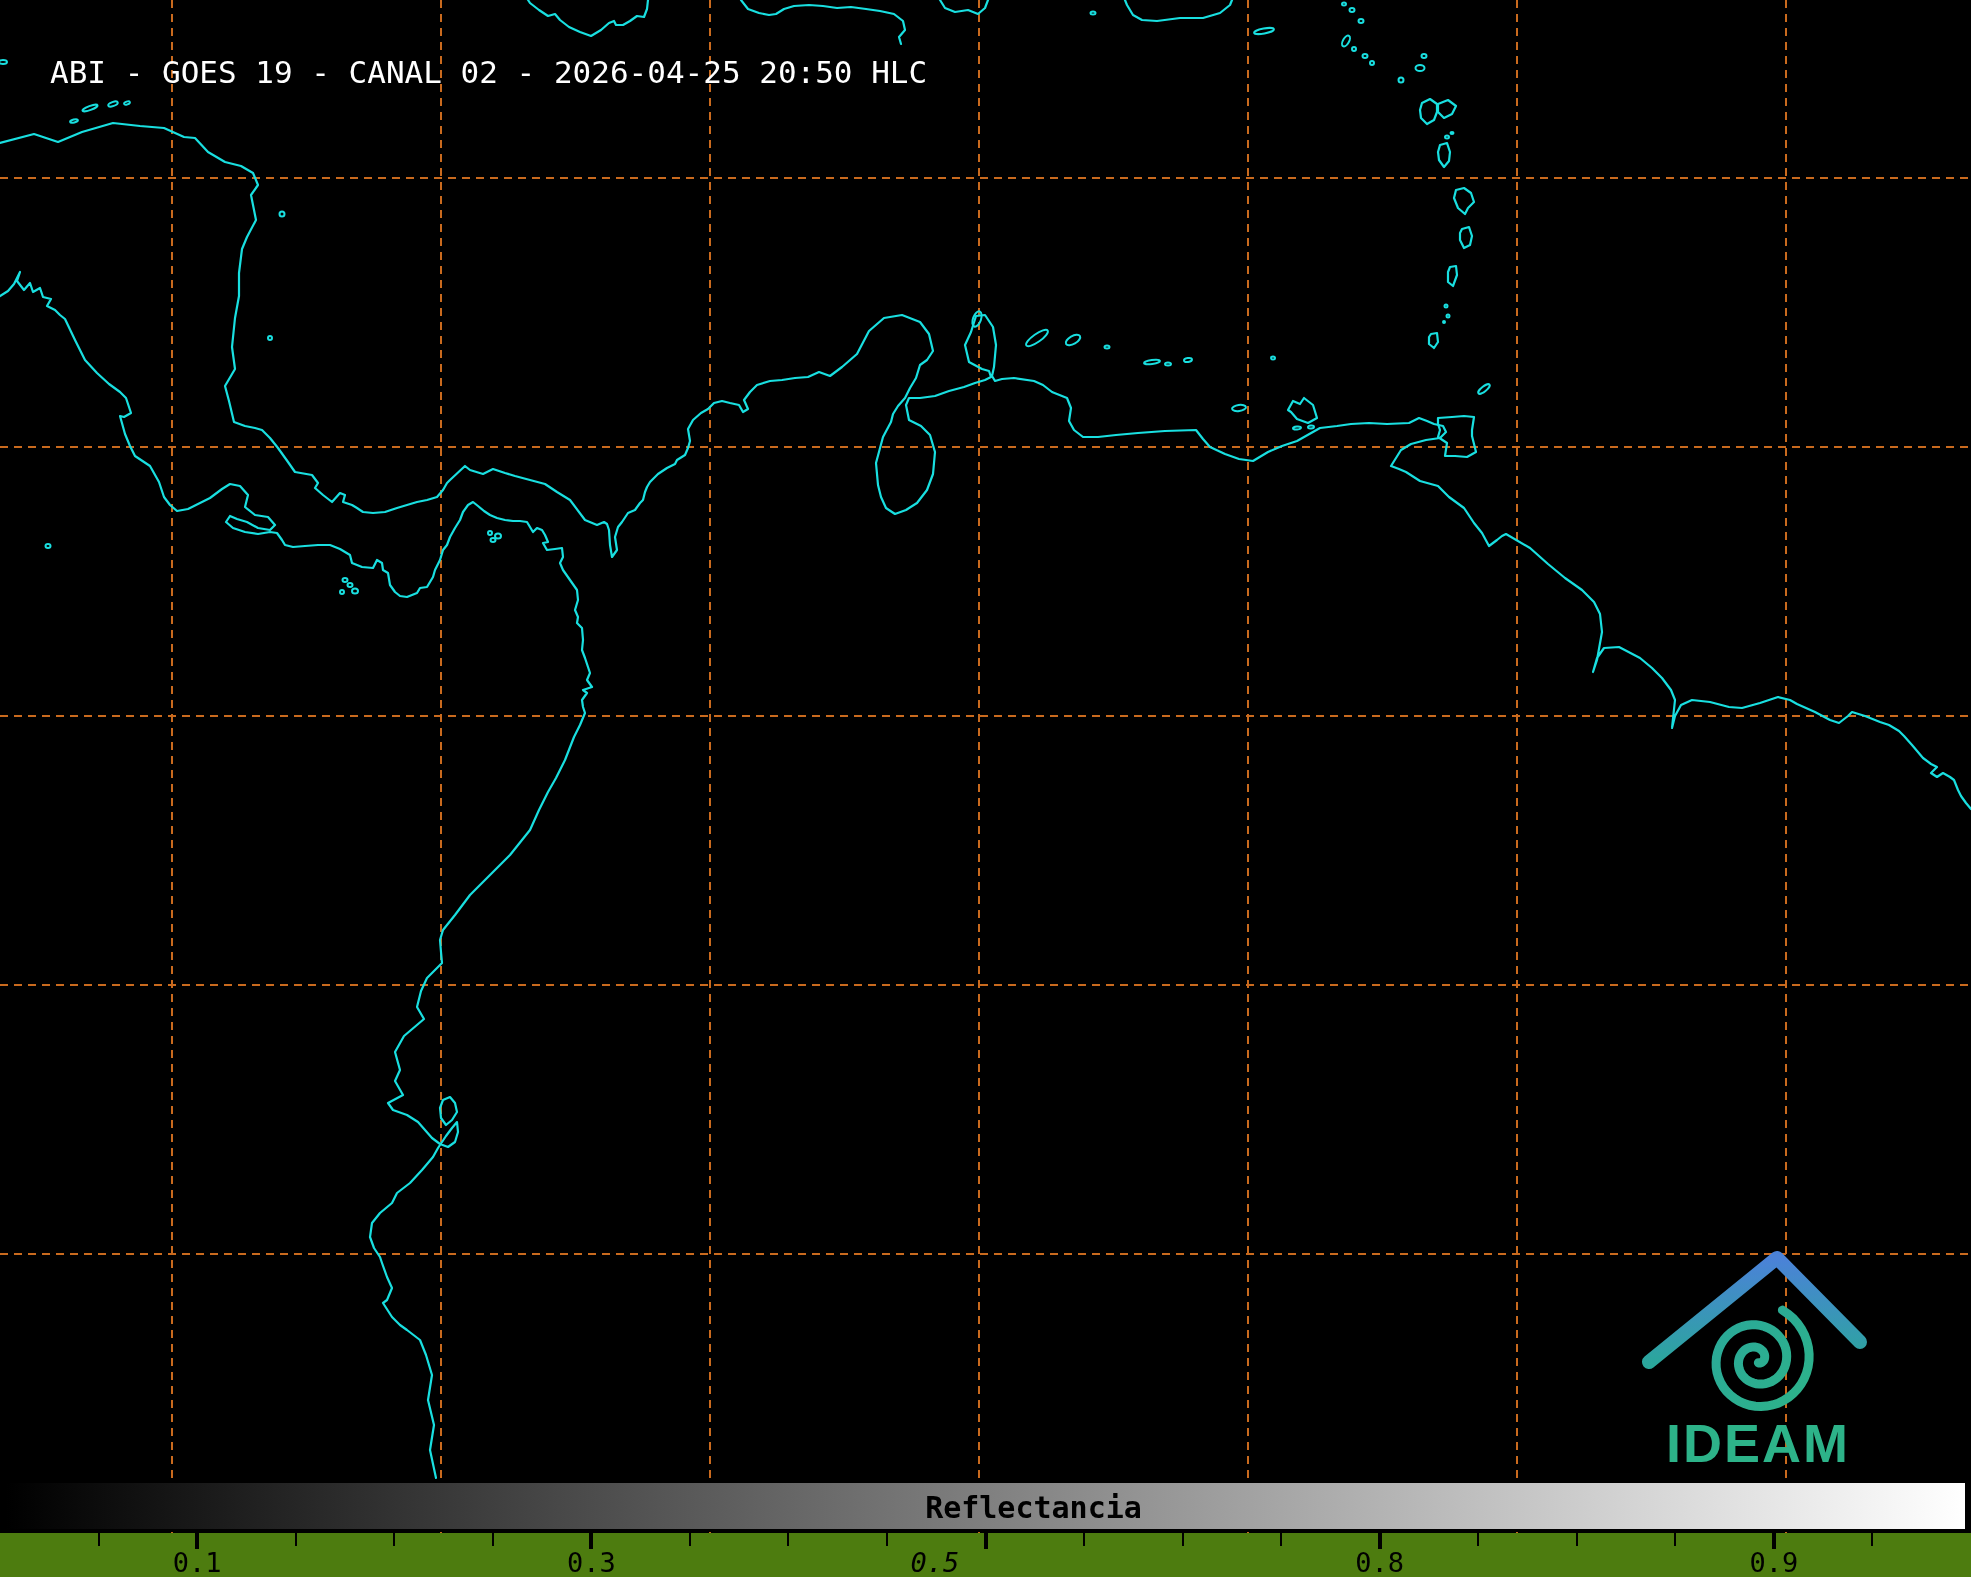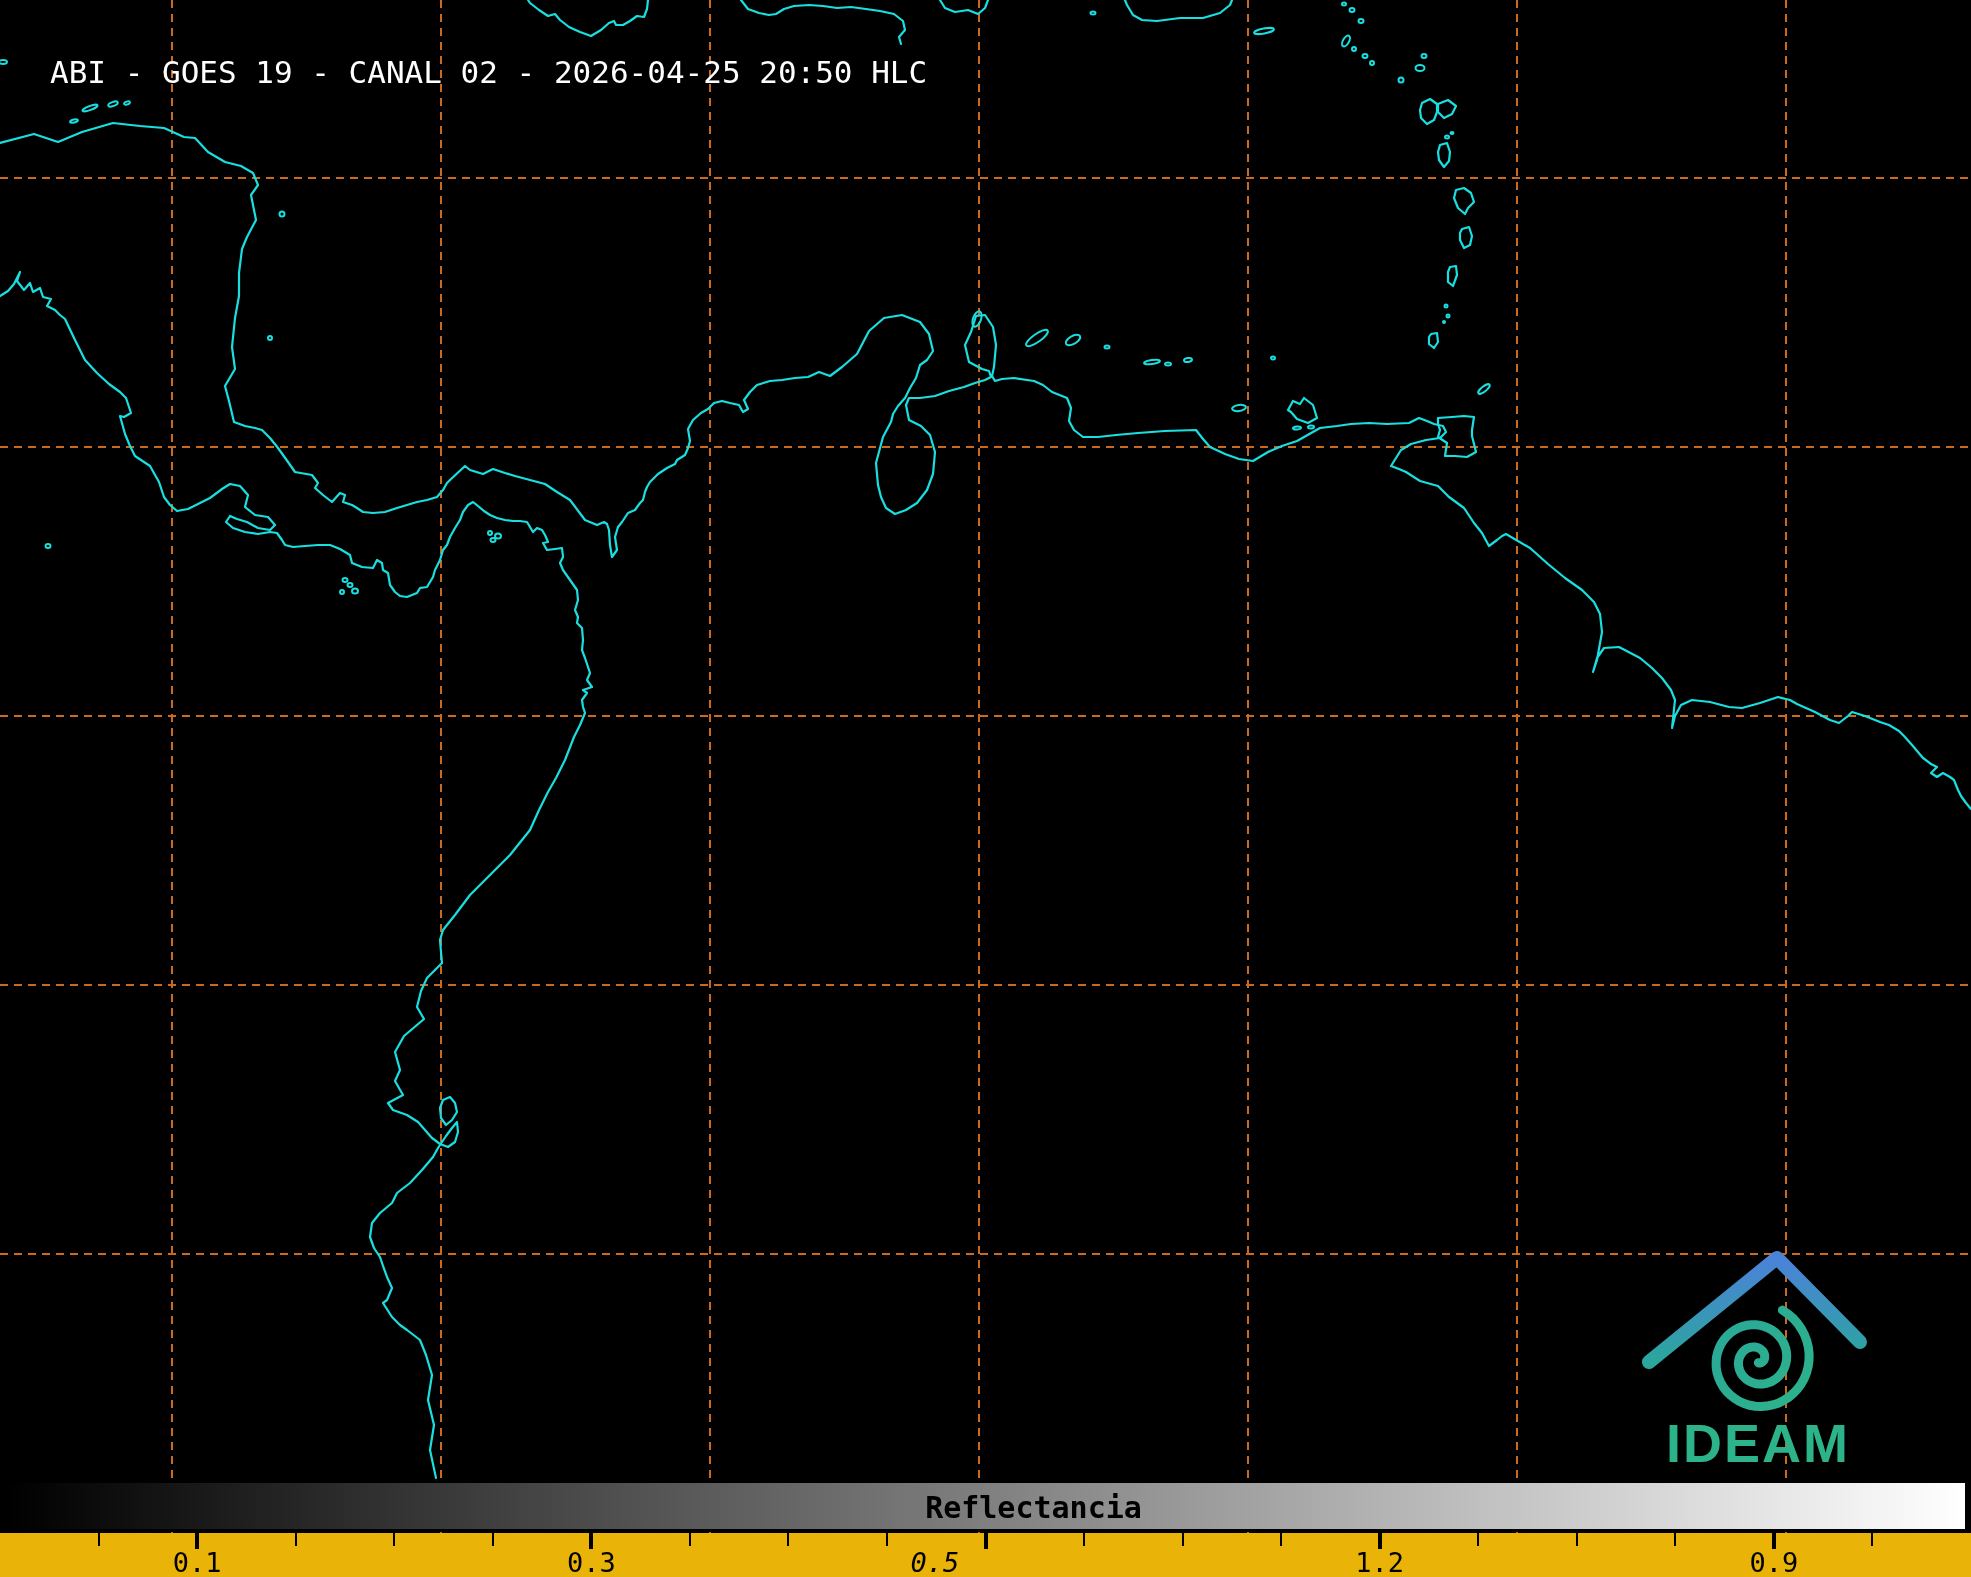--- a/index.html
+++ b/index.html
@@ -154,39 +154,39 @@
       <path id="logo-spiral" fill="none" stroke="url(#spiralGrad)" stroke-width="9" stroke-linecap="round" d="M1758.4,1362.7 L1758.9,1362.9 L1759.6,1362.9 L1760.2,1362.9 L1760.9,1362.7 L1761.6,1362.4 L1762.3,1362.0 L1762.9,1361.4 L1763.5,1360.8 L1764.0,1359.9 L1764.4,1359.0 L1764.6,1358.0 L1764.7,1356.9 L1764.7,1355.8 L1764.5,1354.6 L1764.1,1353.5 L1763.5,1352.3 L1762.8,1351.2 L1761.8,1350.2 L1760.7,1349.2 L1759.5,1348.4 L1758.1,1347.8 L1756.5,1347.3 L1754.9,1347.0 L1753.2,1346.9 L1751.5,1347.1 L1749.7,1347.5 L1748.0,1348.1 L1746.3,1349.0 L1744.6,1350.1 L1743.1,1351.5 L1741.8,1353.1 L1740.7,1354.9 L1739.7,1356.8 L1739.0,1359.0 L1738.6,1361.2 L1738.4,1363.5 L1738.6,1365.9 L1739.1,1368.3 L1739.8,1370.7 L1740.9,1373.0 L1742.3,1375.2 L1744.1,1377.2 L1746.0,1379.1 L1748.3,1380.7 L1750.8,1382.0 L1753.5,1383.0 L1756.3,1383.7 L1759.3,1384.1 L1762.3,1384.1 L1765.4,1383.6 L1768.4,1382.8 L1771.4,1381.6 L1774.2,1380.0 L1776.9,1378.1 L1779.3,1375.8 L1781.4,1373.1 L1783.3,1370.2 L1784.8,1367.0 L1785.8,1363.6 L1786.5,1360.0 L1786.7,1356.3 L1786.5,1352.6 L1785.8,1348.9 L1784.6,1345.2 L1782.9,1341.7 L1780.8,1338.4 L1778.2,1335.3 L1775.3,1332.5 L1772.0,1330.1 L1768.3,1328.0 L1764.4,1326.5 L1760.3,1325.4 L1756.0,1324.8 L1751.6,1324.7 L1747.2,1325.2 L1742.8,1326.3 L1738.6,1327.9 L1734.5,1330.0 L1730.7,1332.7 L1727.2,1335.9 L1724.1,1339.5 L1721.4,1343.5 L1719.3,1347.8 L1717.6,1352.5 L1716.5,1357.3 L1716.1,1362.3 L1716.2,1367.4 L1717.0,1372.5 L1718.5,1377.5 L1720.5,1382.3 L1723.2,1386.9 L1726.5,1391.2 L1730.2,1395.0 L1734.5,1398.4 L1739.2,1401.3 L1744.3,1403.6 L1749.7,1405.3 L1755.3,1406.3 L1761.0,1406.6 L1766.8,1406.1 L1772.5,1405.0 L1778.1,1403.2 L1783.5,1400.6 L1788.6,1397.4 L1793.2,1393.5 L1797.4,1389.1 L1801.1,1384.1 L1804.1,1378.7 L1806.5,1372.9 L1808.1,1366.8 L1809.0,1360.4 L1809.1,1354.0 L1808.4,1347.5 L1806.9,1341.2 L1804.6,1335.0 L1801.5,1329.1 L1797.7,1323.5 L1793.3,1318.5 L1788.1,1314.0 L1782.4,1310.1"></path>
       <text id="logo-text" text-anchor="middle" font-family="Liberation Sans, sans-serif" font-weight="bold" font-size="54" letter-spacing="2" x="1758" y="1462" fill="#2db389">IDEAM</text>
     </g>
   </svg>
 
   <div id="map-title">ABI - GOES 19 - CANAL 02 - 2026-04-25 20:50 HLC</div>
 
   <div id="colorbar" style="background: linear-gradient(to right, rgb(0, 0, 0), rgb(255, 255, 255));"></div>
   <div id="colorbar-label">Reflectancia</div>
 
-  <div id="footer" style="background: #eab308;">
+  <div id="footer" style="background: #4d7c0f;">
       <div class="cbar-tick" style="left: 97.55px; width: 2px; height: 13px;"></div>
       <div class="cbar-tick" style="left: 195.1px; width: 4px; height: 16px;"></div>
       <div class="cbar-tick-label" style="left: 197.1px;">0.1</div>
       <div class="cbar-tick" style="left: 294.65px; width: 2px; height: 13px;"></div>
       <div class="cbar-tick" style="left: 393.2px; width: 2px; height: 13px;"></div>
       <div class="cbar-tick" style="left: 491.75px; width: 2px; height: 13px;"></div>
       <div class="cbar-tick" style="left: 589.3px; width: 4px; height: 16px;"></div>
       <div class="cbar-tick-label" style="left: 591.3px; text-align: right;">0.3</div>
       <div class="cbar-tick" style="left: 688.85px; width: 2px; height: 13px;"></div>
       <div class="cbar-tick" style="left: 787.4px; width: 2px; height: 13px;"></div>
       <div class="cbar-tick" style="left: 885.95px; width: 2px; height: 13px;"></div>
       <div class="cbar-tick" style="left: 983.5px; width: 4px; height: 16px;"></div>
       <div class="cbar-tick-label" style="left: 935px; font-style: italic;">0.5</div>
       <div class="cbar-tick" style="left: 1083.05px; width: 2px; height: 13px;"></div>
       <div class="cbar-tick" style="left: 1181.6px; width: 2px; height: 13px;"></div>
       <div class="cbar-tick" style="left: 1280.15px; width: 2px; height: 13px;"></div>
       <div class="cbar-tick" style="left: 1377.7px; width: 4px; height: 16px;"></div>
-      <div class="cbar-tick-label" style="left: 1379.7px;">1.2</div>
+      <div class="cbar-tick-label" style="left: 1379.7px;">0.8</div>
       <div class="cbar-tick" style="left: 1477.25px; width: 2px; height: 13px;"></div>
       <div class="cbar-tick" style="left: 1575.8px; width: 2px; height: 13px;"></div>
       <div class="cbar-tick" style="left: 1674.35px; width: 2px; height: 13px;"></div>
       <div class="cbar-tick" style="left: 1771.9px; width: 4px; height: 16px;"></div>
       <div class="cbar-tick-label" style="left: 1773.9px;">0.9</div>
       <div class="cbar-tick" style="left: 1871.45px; width: 2px; height: 13px;"></div>
     </div>
 
 </div>
 

